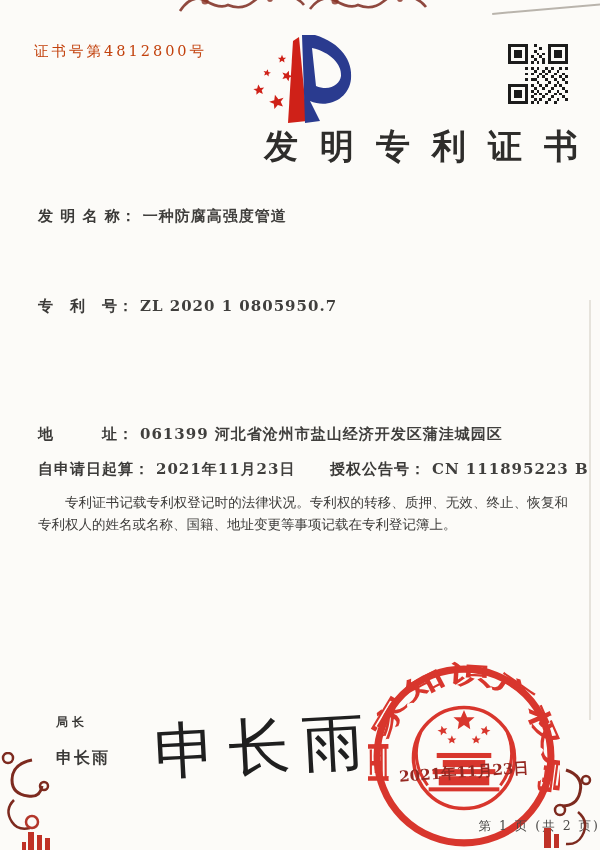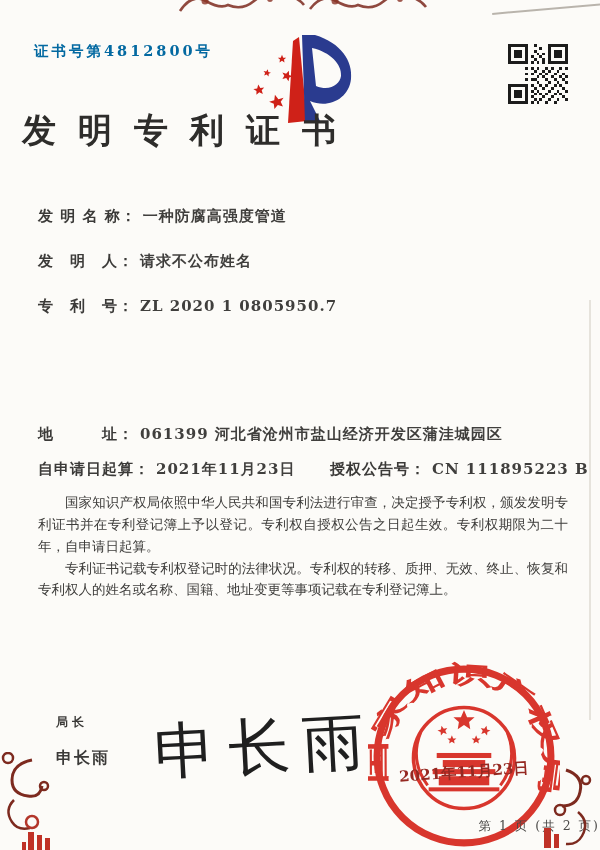--- a/index.html
+++ b/index.html
@@ -7,25 +7,25 @@
     position:relative;
     width:600px;height:850px;
     margin:0 auto;
     background:#fcfbf8;
     overflow:hidden;
     font-family:"DejaVu Serif","Liberation Serif",serif;
     color:#3a3a3a;
   }
   .cert-no{
     position:absolute;left:34px;top:42px;
-    font-size:14.5px;letter-spacing:3px;font-weight:700;color:#0369a1;text-align:center;
+    font-size:14.5px;letter-spacing:3px;font-weight:400;color:#c2410c;text-align:center;
   }
   .title{
-    position:absolute;left:0;top:108px;width:100%;
-    margin:0;text-align:left;
+    position:absolute;left:0;top:124px;width:100%;
+    margin:0;text-align:right;
     font-size:34px;font-weight:700;color:#2e2d2b;
     letter-spacing:22px;text-indent:22px;
   }
   .logo{position:absolute;left:240px;top:34px;}
   .qr{position:absolute;left:508px;top:44px;}
   .ornament-top{position:absolute;left:175px;top:-11px;}
   .photo-line{
     position:absolute;left:492px;top:8px;width:112px;height:2px;
     background:#b9b4ac;transform:rotate(-5deg);
   }
@@ -129,38 +129,34 @@
                M9 19h1v1h-1zM11 19h1v1h-1zM14 19h1v1h-1zM17 19h1v1h-1zM20 19h1v1h-1z
                M8 20h1v1h-1zM10 20h1v1h-1zM13 20h1v1h-1zM16 20h1v1h-1z"></path>
     </g>
   </svg>
 
   <h1 class="title">发明专利证书</h1>
 
   <div class="field-row r1">
     <span class="field-label">发 明 名 称：</span><span class="field-value">一种防腐高强度管道</span>
   </div>
-  <div class="field-row r2">
-    <span class="field-label">发　明　人：</span><span class="field-value">请求不公布姓名</span>
-  </div>
   <div class="field-row r3">
     <span class="field-label">专　利　号：</span><span class="field-value">ZL 2020 1 0805950.7</span>
   </div>
   <div class="field-row r6">
     <span class="field-label">地　　　址：</span><span class="field-value">061399 河北省沧州市盐山经济开发区蒲洼城园区</span>
   </div>
   <div class="field-row r7">
     <span class="field-label">自申请日起算：</span><span class="field-value">2021年11月23日</span>
     <span class="grant-no">
       <span class="field-label">授权公告号：</span><span class="field-value">CN 111895223 B</span>
     </span>
   </div>
 
   <div class="paras">
-    <p>国家知识产权局依照中华人民共和国专利法进行审查，决定授予专利权，颁发发明专利证书并在专利登记簿上予以登记。专利权自授权公告之日起生效。专利权期限为二十年，自申请日起算。</p>
     <p>专利证书记载专利权登记时的法律状况。专利权的转移、质押、无效、终止、恢复和专利权人的姓名或名称、国籍、地址变更等事项记载在专利登记簿上。</p>
   </div>
 
   <div class="sig-title">局长</div>
   <div class="sig-name">申长雨</div>
   <svg class="signature" width="230" height="112" viewBox="0 0 230 112">
     <text x="6" y="80" font-size="62" fill="#1f1f1f" letter-spacing="12" font-family="DejaVu Serif, Liberation Serif, serif" transform="rotate(-3 115 56)">申长雨</text>
   </svg>
 
   <svg class="seal" width="192" height="192" viewBox="0 0 190 190">

